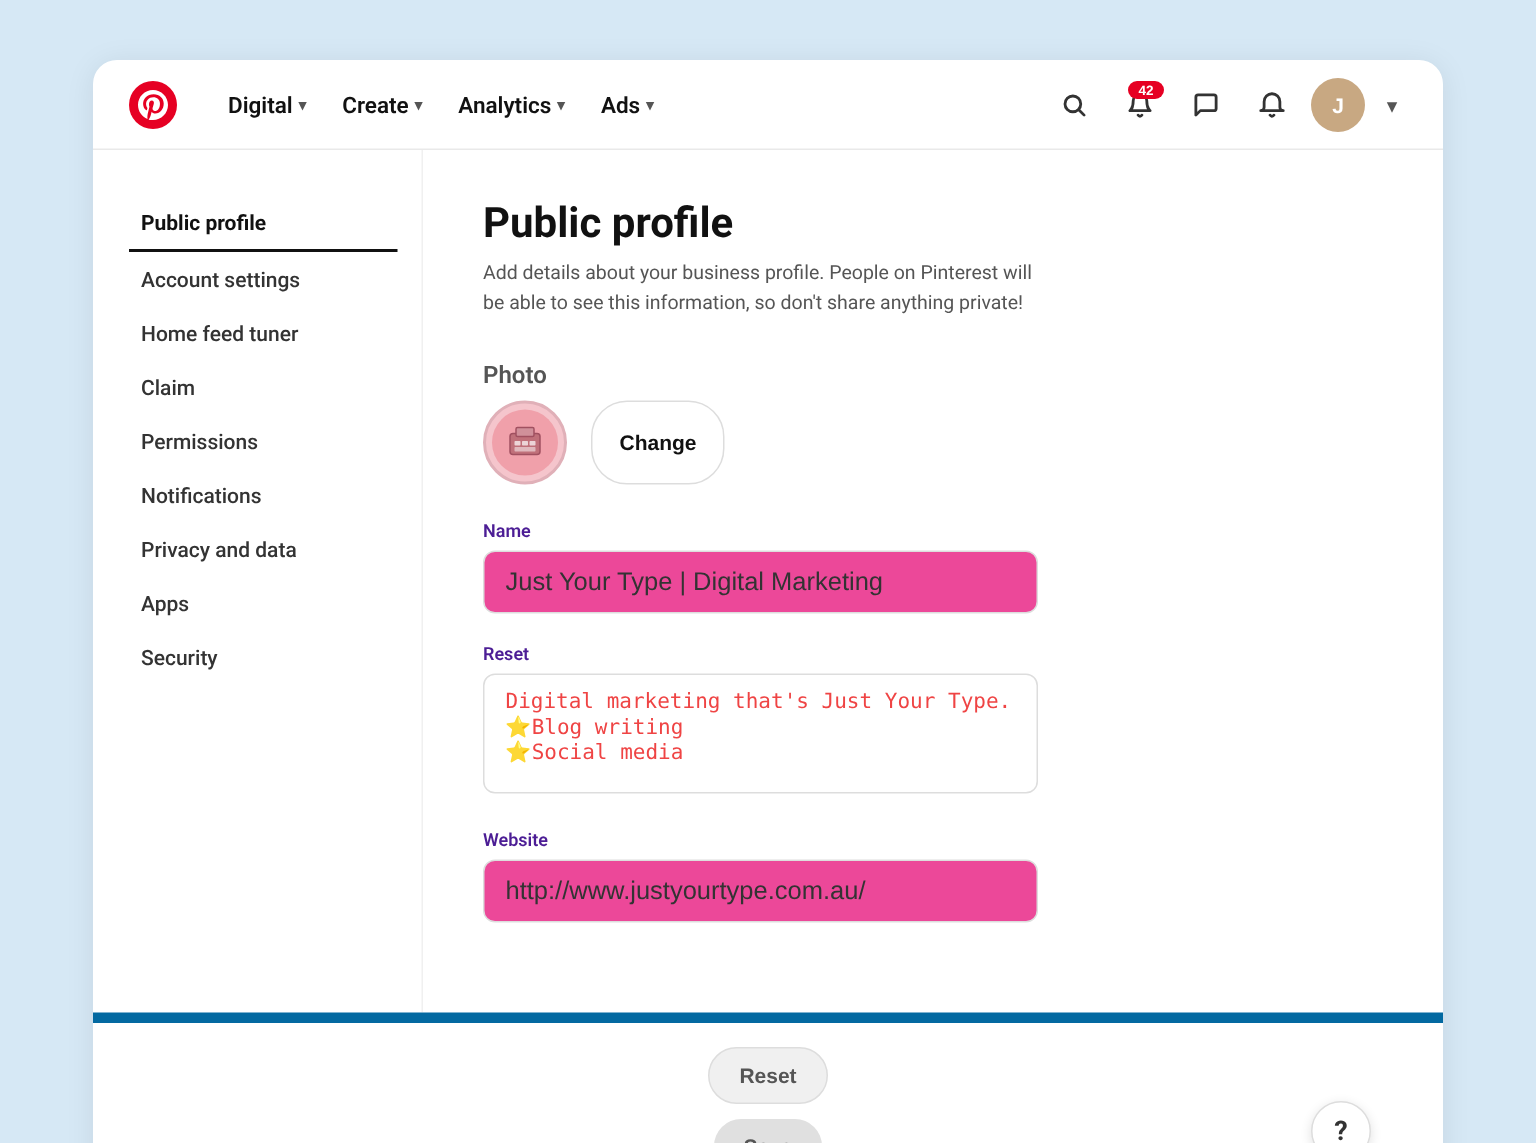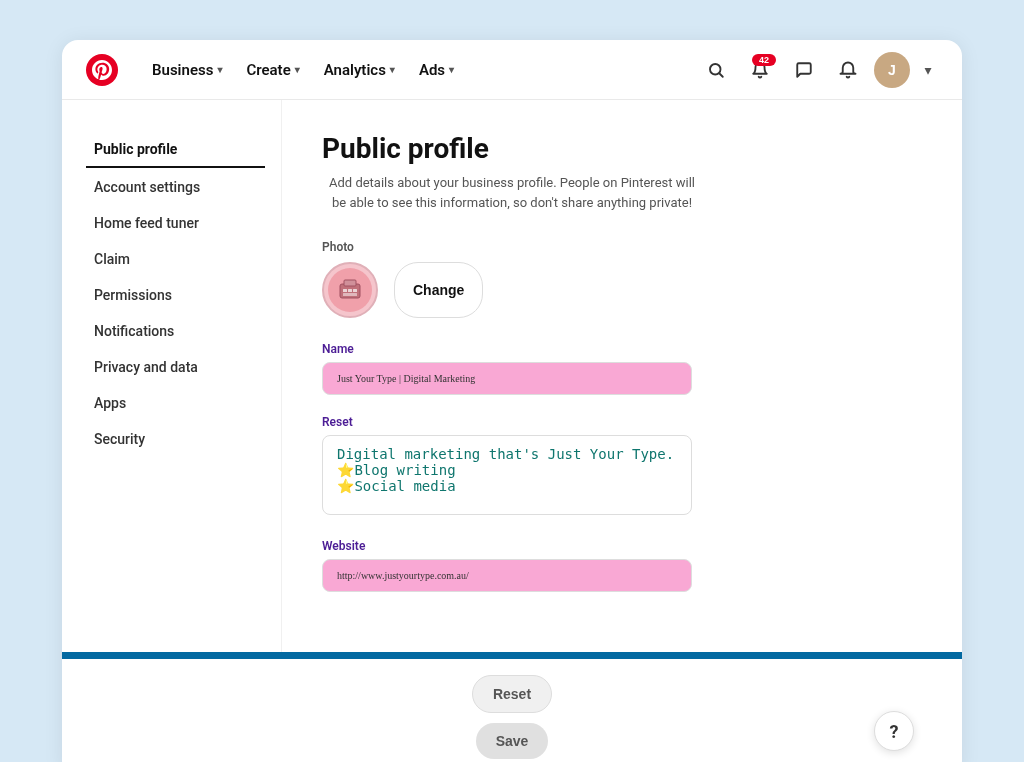--- a/index.html
+++ b/index.html
@@ -148,24 +148,23 @@
       font-weight: 700;
       color: #111;
       margin-bottom: 8px;
     }
     .page-subtitle {
       font-size: 13px;
       color: #555;
       margin-bottom: 28px;
       max-width: 380px;
       line-height: 1.5;
-      text-align: center;
     }
     .photo-section label {
-      font-size: 12px;
+      font-size: 16px;
       color: #555;
       font-weight: 600;
       display: block;
       margin-bottom: 8px;
     }
     .photo-row {
       display: flex;
       gap: 16px;
       margin-bottom: 24px;
     }
@@ -209,34 +208,33 @@
       font-weight: 600;
       display: block;
       margin-bottom: 6px;
     }
     .form-input {
       width: 100%;
       max-width: 370px;
       padding: 10px 14px;
       border: 1.5px solid #ddd;
       border-radius: 8px;
-      font-size: 10px;
+      font-size: 17px;
       color: #333;
       outline: none;
-      background: #f9a8d4;
-      font-family: Liberation Serif, serif;
+      background: #ec4899;
     }
     .form-textarea {
       width: 100%;
       max-width: 370px;
       padding: 10px 14px;
       border: 1.5px solid #ddd;
       border-radius: 8px;
       font-size: 14px;
-      color: #0f766e;
+      color: #ef4444;
       outline: none;
       background: #fff;
       resize: none;
       height: 80px;
       overflow: hidden;
     }
     
     .footer-bar {
       display: flex;
       justify-content: flex-end;
@@ -306,21 +304,21 @@
   <nav class="top-nav">
     <div class="nav-logo">
       <svg class="pinterest-icon" viewBox="0 0 32 32" fill="none" xmlns="http://www.w3.org/2000/svg">
         <circle cx="16" cy="16" r="16" fill="#E60023"></circle>
         <path d="M16 6C10.477 6 6 10.477 6 16c0 4.236 2.636 7.855 6.356 9.312-.088-.791-.167-2.005.035-2.868.181-.78 1.247-5.279 1.247-5.279s-.319-.638-.319-1.582c0-1.484.86-2.592 1.93-2.592.91 0 1.35.683 1.35 1.503 0 .916-.584 2.287-.885 3.558-.252 1.063.532 1.928 1.577 1.928 1.892 0 3.35-1.994 3.35-4.872 0-2.547-1.831-4.327-4.448-4.327-3.03 0-4.808 2.273-4.808 4.623 0 .916.352 1.896.791 2.432a.317.317 0 01.073.305c-.081.334-.259 1.063-.294 1.21-.047.196-.157.237-.362.143-1.344-.626-2.185-2.591-2.185-4.168 0-3.393 2.465-6.51 7.107-6.51 3.731 0 6.631 2.66 6.631 6.211 0 3.706-2.336 6.686-5.578 6.686-1.089 0-2.115-.567-2.466-1.234l-.671 2.502c-.243.935-.899 2.105-1.34 2.816.01.003.02.006.03.008A10 10 0 0016 26c5.523 0 10-4.477 10-10S21.523 6 16 6z" fill="white"></path>
       </svg>
     </div>
 
     <div class="nav-menu">
       <div class="nav-item">
-        <span>Business</span>
+        <span>Digital</span>
         <span class="nav-chevron">▾</span>
       </div>
       <div class="nav-item">
         <span>Create</span>
         <span class="nav-chevron">▾</span>
       </div>
       <div class="nav-item">
         <span>Analytics</span>
         <span class="nav-chevron">▾</span>
       </div>

